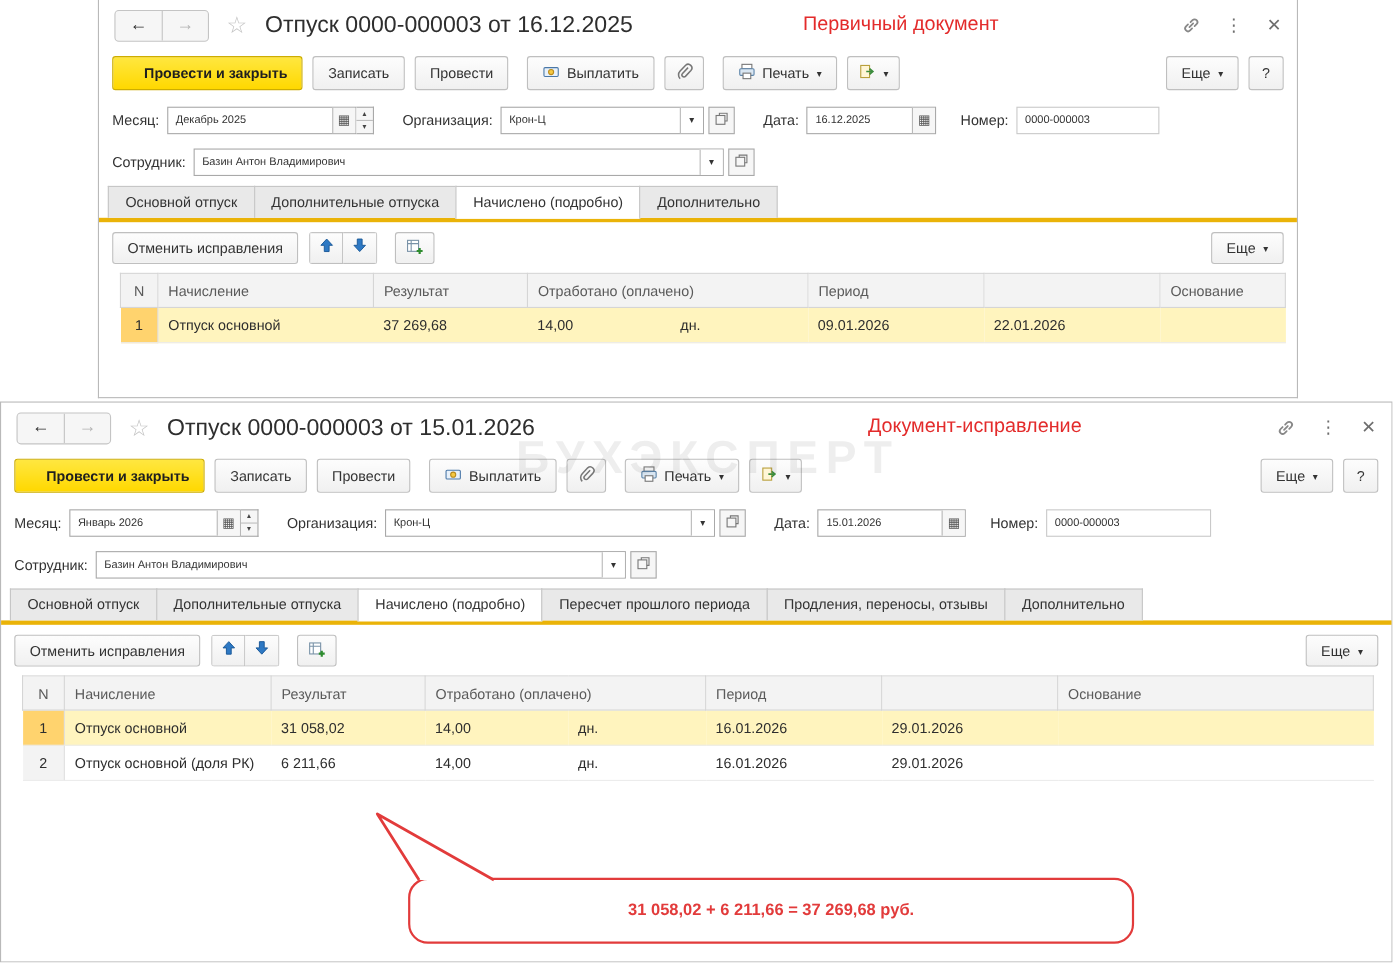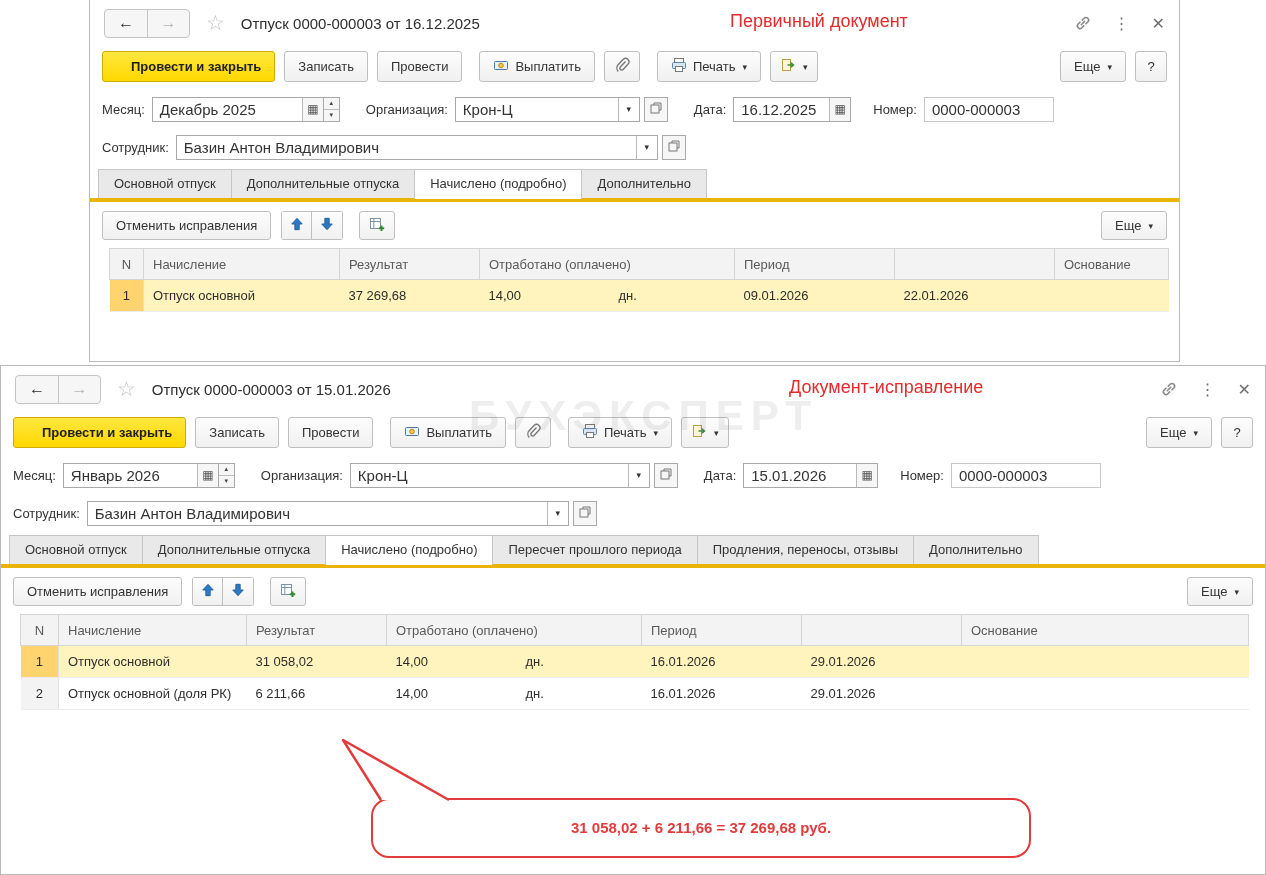--- a/index.html
+++ b/index.html
@@ -11,21 +11,21 @@
   .window { position:absolute; background:#fff; border:1px solid #B9B9B9; }
   #win1 { left:89px; top:0; width:1091px; height:362px; border-top:none; }
   #win2 { left:0; top:365px; width:1266px; height:510px; }
 
   
   .titlebar { position:relative; display:flex; align-items:center; height:46px; padding:0 14px; gap:12px; }
   .navgroup { display:flex; border:1px solid #C4C4C4; border-radius:4px; overflow:hidden; background:#F6F6F6; }
   .navbtn { width:42px; height:27px; display:flex; align-items:center; justify-content:center; font-size:16px; color:#2E2E2E; cursor:default; }
   .navbtn.fwd { border-left:1px solid #C4C4C4; color:#B5B5B5; }
   .star { color:#C3C3C3; font-size:21px; margin:0 4px; }
-  .title { font-size:15px; color:#2E2E2E; white-space:nowrap; }
+  .title { font-size:21px; color:#2E2E2E; white-space:nowrap; }
   .red-label { position:absolute; top:11px; font-size:18px; font-weight:normal; color:#E32B2B; white-space:nowrap; }
   #win1 .red-label { left:640px; }
   #win2 .red-label { left:788px; }
   .titlebar-right { margin-left:auto; display:flex; gap:22px; align-items:center; color:#777; }
   .tb-icon { font-size:16px; color:#6E6E6E; display:flex; align-items:center; }
 
   
   .cmdbar { display:flex; align-items:center; gap:9px; padding:5px 12px 11px 12px; }
   .btn {
     display:inline-flex; align-items:center; gap:6px; height:31px; padding:0 13px;
@@ -37,21 +37,21 @@
   .caret { font-size:9px; color:#333; margin-left:1px; }
   .spacer { flex:1; }
   .btn-help { width:32px; justify-content:center; padding:0; }
   .gap-l { margin-left:8px; }
 
   
   .fields { padding:2px 12px 0 12px; font-size:13px; }
   .frow { display:flex; align-items:center; height:28px; margin-bottom:10px; }
   .flabel { color:#333; margin-right:7px; white-space:nowrap; }
   .input { display:flex; align-items:stretch; border:1px solid #A9A9A9; height:25px; background:#fff; }
-  .input .val { flex:1; display:flex; align-items:center; padding:0 7px; font-size:15px; white-space:nowrap; overflow:hidden; }
+  .input .val { flex:1; display:flex; align-items:center; padding:0 7px; font-size:10px; white-space:nowrap; overflow:hidden; }
   .subbtn { width:21px; display:flex; align-items:center; justify-content:center; border-left:1px solid #B9B9B9; background:#F6F6F6; color:#555; font-size:12px; }
   .subbtn.dd { font-size:9px; color:#333; background:#fff; }
   .spinner { width:16px; height:25px; border:1px solid #A9A9A9; border-left:none; display:flex; flex-direction:column; background:#F6F6F6; }
   .spinner span { flex:1; display:flex; align-items:center; justify-content:center; font-size:7px; color:#444; }
   .spinner span:first-child { border-bottom:1px solid #BDBDBD; }
   .mini-open { width:24px; height:25px; margin-left:4px; border:1px solid #A9A9A9; background:#F6F6F6; display:flex; align-items:center; justify-content:center; }
   .fgap { width:26px; }
 
   
   .tabs { display:flex; align-items:flex-end; padding-left:8px; border-bottom:4px solid #eab308; height:31px; }

